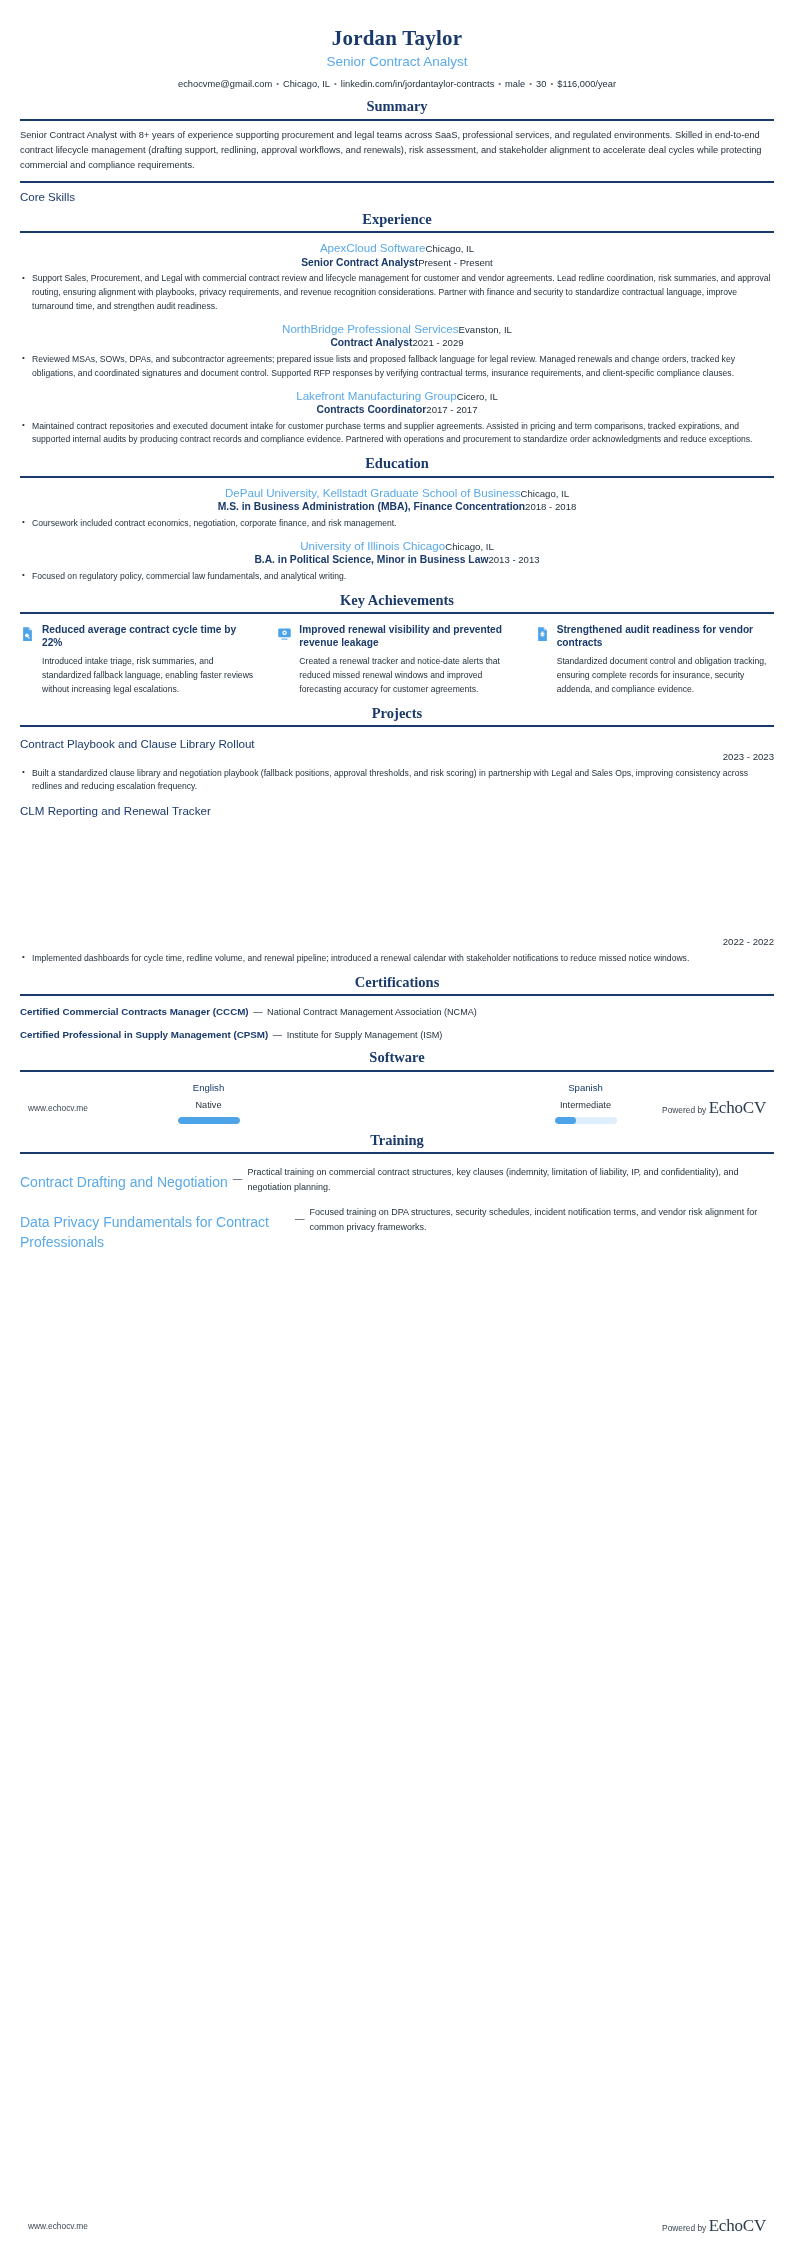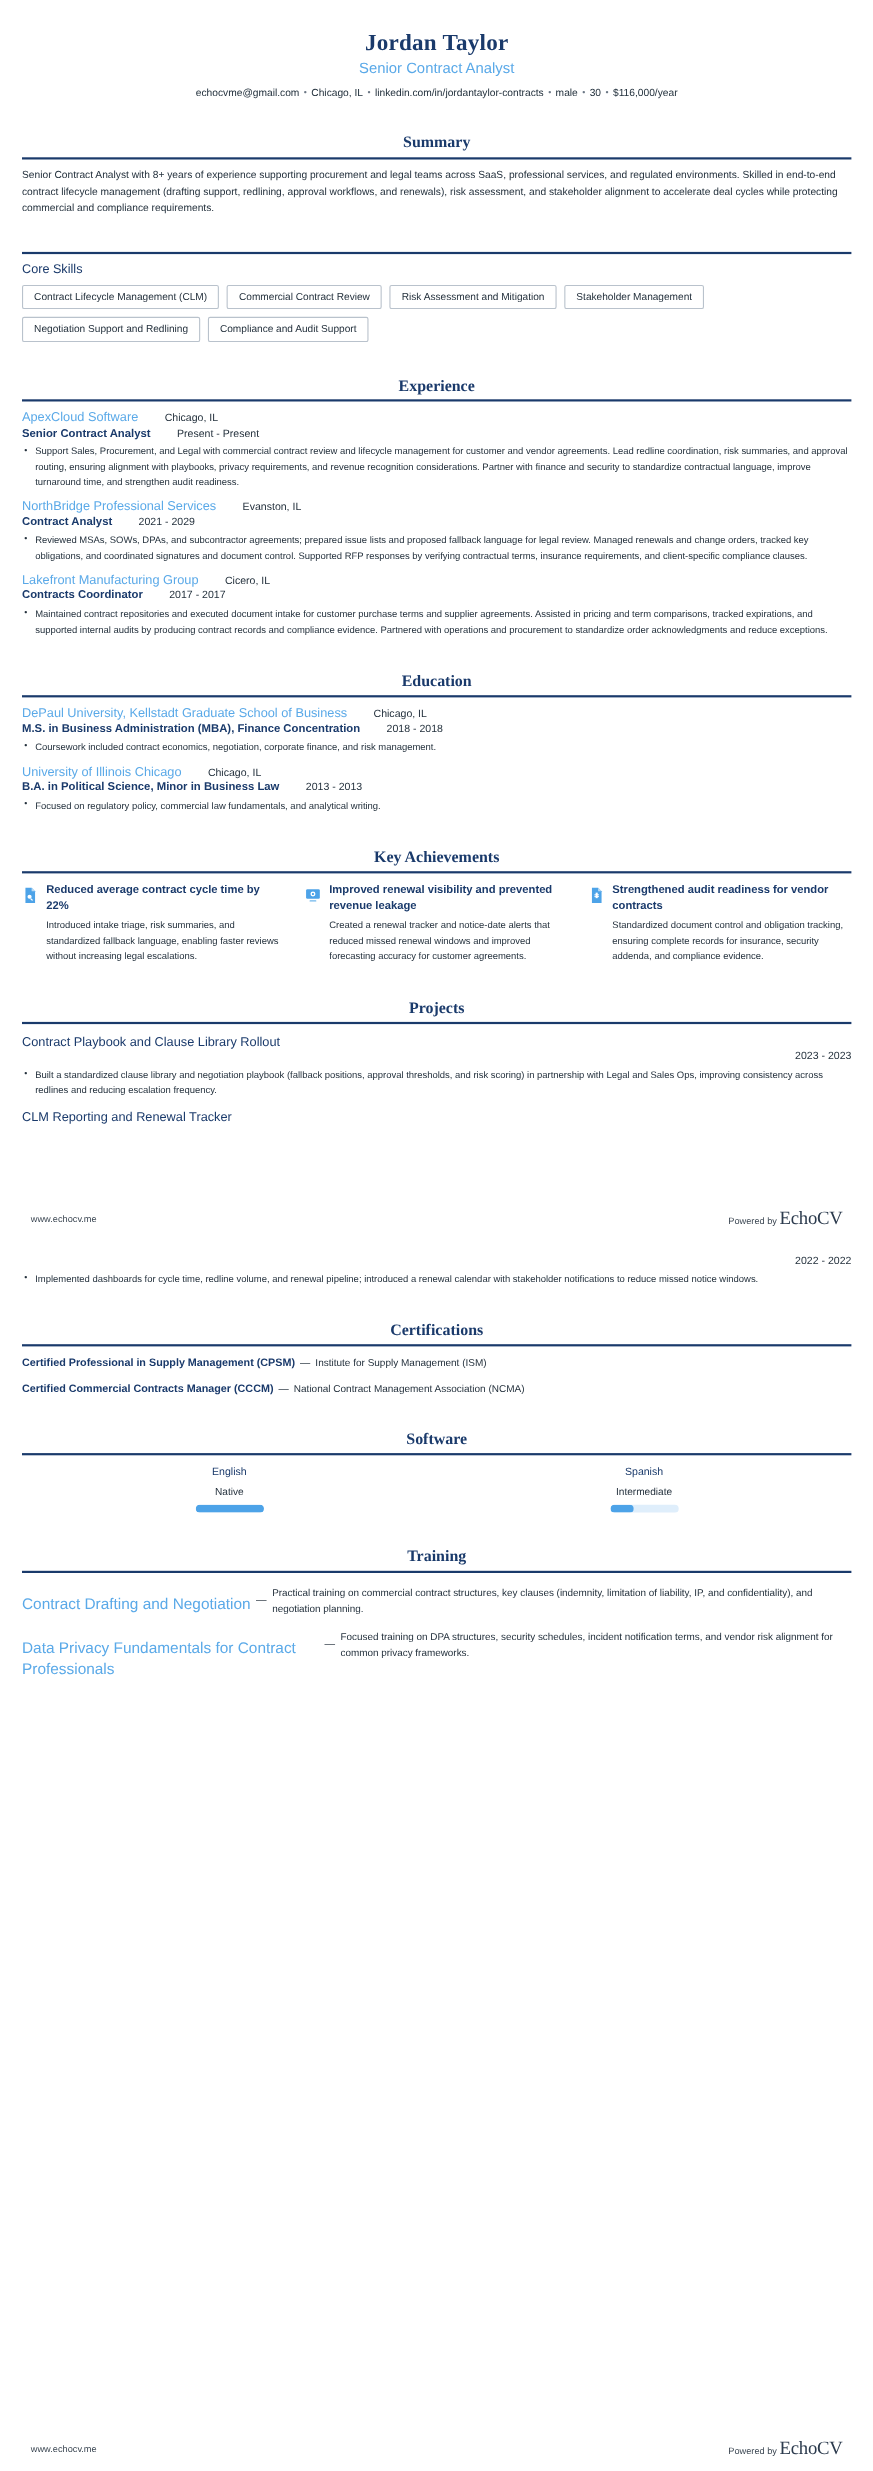--- a/index.html
+++ b/index.html
@@ -36,21 +36,21 @@
   }
   .hdr-contact {
     margin-top: 7px;
     font-size: 9.3px;
     color: #22303c;
     line-height: 1.3;
   }
   .hdr-contact .sep { color: #6b7785; padding: 0 4px; font-size: 8px; vertical-align: 1px; }
 
   
-  .sec { margin-top: 32px; }
+  .sec { margin-top: 8px; }
   .sec-head {
     text-align: center;
     font-family: "Liberation Serif", serif;
     font-weight: bold;
     font-size: 14.5px;
     color: #1a3a6b;
     line-height: 1.2;
   }
   .sec-rule {
     height: 2px;
@@ -82,23 +82,23 @@
     color: #24313d;
     line-height: 1.15;
     background: #fff;
     white-space: nowrap;
   }
 
   
   .entry { margin-top: 8px; }
   .entry-row {
     display: flex;
-    justify-content: flex-start;
+    justify-content: center;
     align-items: baseline;
-    gap: 24px;
+    gap: 0;
   }
   .entry-org {
     font-size: 11.6px;
     color: #5aa9e8;
     line-height: 1.25;
   }
   .entry-loc {
     font-size: 9.6px;
     color: #24313d;
     white-space: nowrap;
@@ -257,28 +257,20 @@
 
   <div class="sec">
     <div class="sec-head">Summary</div>
     <div class="sec-rule"></div>
     <div class="body-text">Senior Contract Analyst with 8+ years of experience supporting procurement and legal teams across SaaS, professional services, and regulated environments. Skilled in end-to-end contract lifecycle management (drafting support, redlining, approval workflows, and renewals), risk assessment, and stakeholder alignment to accelerate deal cycles while protecting commercial and compliance requirements.</div>
   </div>
 
   <div class="sec">
     <div class="sec-rule"></div>
     <div class="skills-group-title">Core Skills</div>
-    <div class="chips" id="skill-chips">
-        <div class="chip">Contract Lifecycle Management (CLM)</div>
-        <div class="chip">Commercial Contract Review</div>
-        <div class="chip">Risk Assessment and Mitigation</div>
-        <div class="chip">Stakeholder Management</div>
-        <div class="chip">Negotiation Support and Redlining</div>
-        <div class="chip">Compliance and Audit Support</div>
-      </div>
   </div>
 
   <div class="sec">
     <div class="sec-head">Experience</div>
     <div class="sec-rule"></div>
     <div id="experience-list">
         <div class="entry">
           <div class="entry-row">
             <div class="entry-org">ApexCloud Software</div>
             <div class="entry-loc">Chicago, IL</div>
@@ -416,22 +408,22 @@
       <ul class="bullets">
         <li>Implemented dashboards for cycle time, redline volume, and renewal pipeline; introduced a renewal calendar with stakeholder notifications to reduce missed notice windows.</li>
       </ul>
     </div>
   </div>
 
   <div class="sec">
     <div class="sec-head">Certifications</div>
     <div class="sec-rule"></div>
     <div id="certifications-list">
+        <div class="cert"><span class="cert-name">Certified Commercial Contracts Manager (CCCM)</span><span class="cert-dash"> — </span><span class="cert-issuer">National Contract Management Association (NCMA)</span></div>
         <div class="cert"><span class="cert-name">Certified Professional in Supply Management (CPSM)</span><span class="cert-dash"> — </span><span class="cert-issuer">Institute for Supply Management (ISM)</span></div>
-        <div class="cert"><span class="cert-name">Certified Commercial Contracts Manager (CCCM)</span><span class="cert-dash"> — </span><span class="cert-issuer">National Contract Management Association (NCMA)</span></div>
       </div>
   </div>
 
   <div class="sec">
     <div class="sec-head">Software</div>
     <div class="sec-rule"></div>
     <div class="langs" id="languages-list">
         <div class="lang">
           <span class="lang-name">English</span>
           <span class="lang-level">Native</span>

